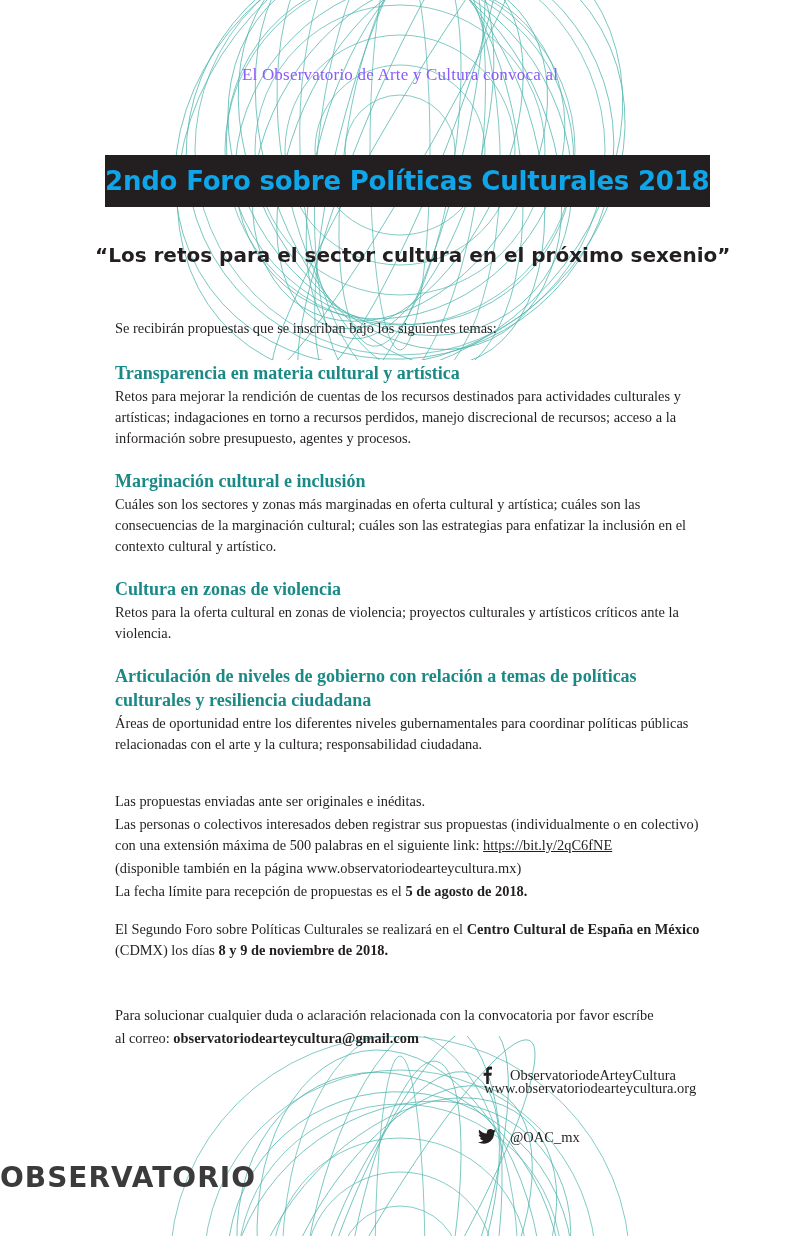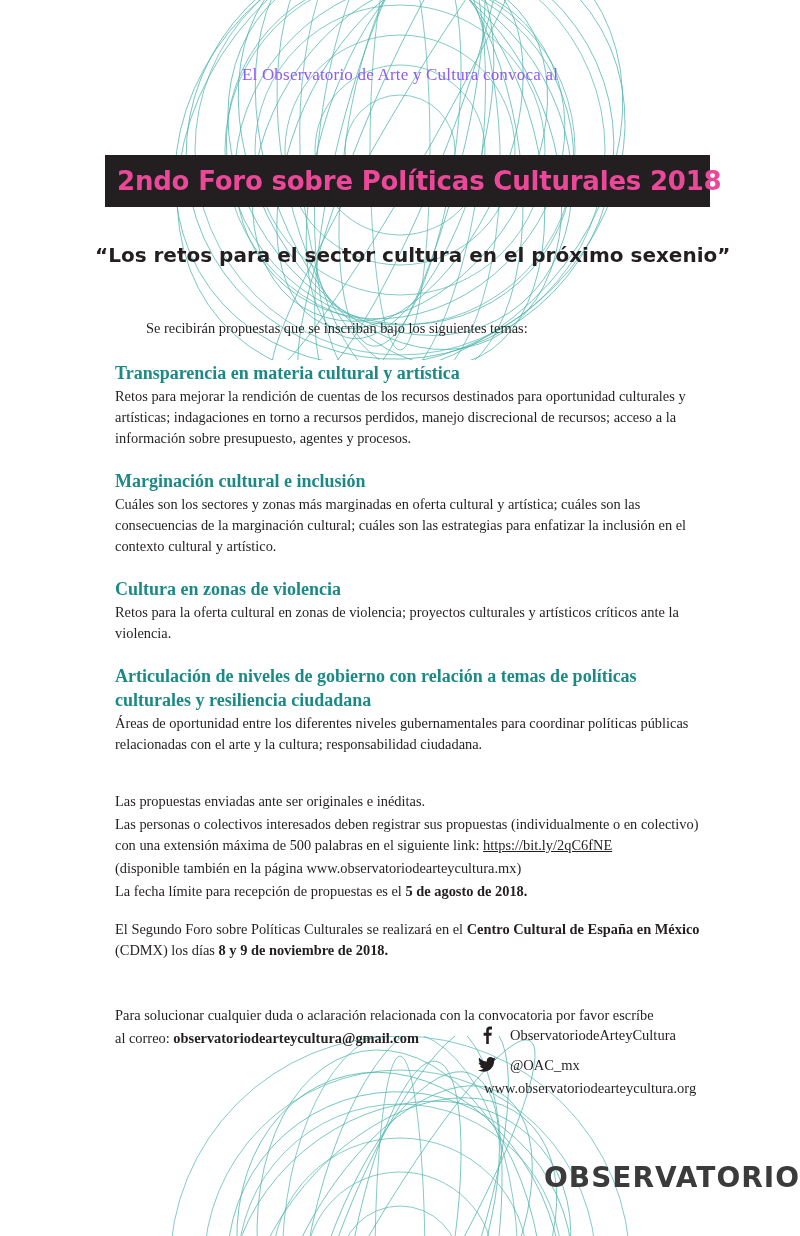--- a/index.html
+++ b/index.html
@@ -63,24 +63,23 @@
     width: 605px;
     height: 52px;
     background: #231f20;
     z-index: 3;
     display: flex;
     align-items: center;
   }
   .title-bar .title-text {
     font-family: "DejaVu Sans", sans-serif;
     font-weight: bold;
-    color: #ec4899;
+    color: #0ea5e9;
     font-size: 26px;
     letter-spacing: -0.2px;
-    padding-left: 12px;
     white-space: nowrap;
   }
 
   
   .subtitle {
     position: absolute;
     top: 243px;
     left: 95px;
     width: 625px;
     text-align: center;
@@ -97,21 +96,20 @@
     position: absolute;
     top: 318px;
     left: 115px;
     width: 588px;
     z-index: 3;
     font-size: 14.4px;
     line-height: 1.45;
   }
   .intro-line {
     margin-bottom: 22px;
-    margin-left: 31px;
   }
   .theme {
     margin-bottom: 20px;
   }
   .theme-title {
     color: #1b8a86;
     font-size: 18px;
     margin-bottom: 1px;
     line-height: 1.35;
     font-weight: bold;
@@ -139,20 +137,21 @@
     top: 1024px;
     left: 478px;
     z-index: 3;
     font-size: 14.5px;
   }
   .social-row {
     display: flex;
     align-items: center;
     margin-bottom: 8px;
     height: 22px;
+    margin-top: 40px;
   }
   .social-icon {
     width: 24px;
     display: flex;
     align-items: center;
     justify-content: flex-start;
   }
   .social-label {
     margin-left: 8px;
   }
@@ -163,21 +162,21 @@
     z-index: 3;
     font-size: 14.5px;
   }
 
   
   .logo {
     position: absolute;
     bottom: 42px;
     left: 0;
     width: 800px;
-    text-align: right;
+    text-align: left;
     z-index: 3;
   }
   .logo-main {
     font-family: "DejaVu Sans", sans-serif;
     font-weight: bold;
     font-size: 28px;
     letter-spacing: 1px;
     color: #3b3b3b;
     display: inline-block;
   }
@@ -255,21 +254,21 @@
   </div>
 
   <div class="subtitle">“Los retos para el sector cultura en el próximo sexenio”</div>
 
   <div class="content">
 
     <div class="intro-line">Se recibirán propuestas que se inscriban bajo los siguientes temas:</div>
 
     <div class="theme">
       <div class="theme-title">Transparencia en materia cultural y artística</div>
-      <div class="theme-body">Retos para mejorar la rendición de cuentas de los recursos destinados para oportunidad culturales y artísticas; indagaciones en torno a recursos perdidos, manejo discrecional de recursos; acceso a la información sobre presupuesto, agentes y procesos.</div>
+      <div class="theme-body">Retos para mejorar la rendición de cuentas de los recursos destinados para actividades culturales y artísticas; indagaciones en torno a recursos perdidos, manejo discrecional de recursos; acceso a la información sobre presupuesto, agentes y procesos.</div>
     </div>
 
     <div class="theme">
       <div class="theme-title">Marginación cultural e inclusión</div>
       <div class="theme-body">Cuáles son los sectores y zonas más marginadas en oferta cultural y artística; cuáles son las consecuencias de la marginación cultural; cuáles son las estrategias para enfatizar la inclusión en el contexto cultural y artístico.</div>
     </div>
 
     <div class="theme">
       <div class="theme-title">Cultura en zonas de violencia</div>
       <div class="theme-body">Retos para la oferta cultural en zonas de violencia; proyectos culturales y artísticos críticos ante la violencia.</div>

